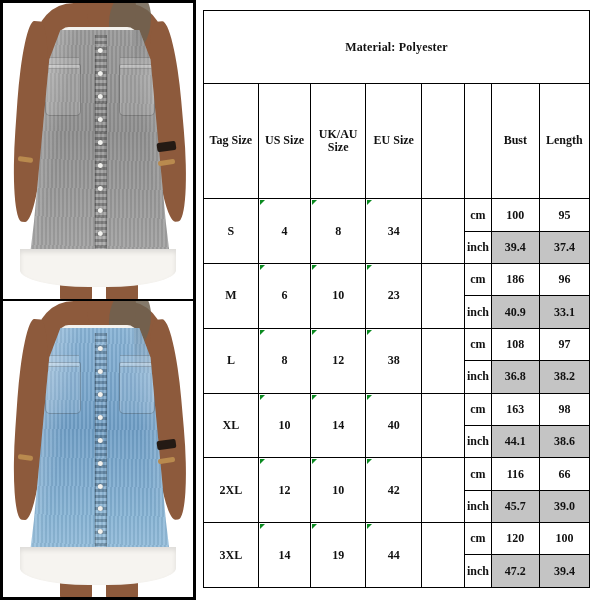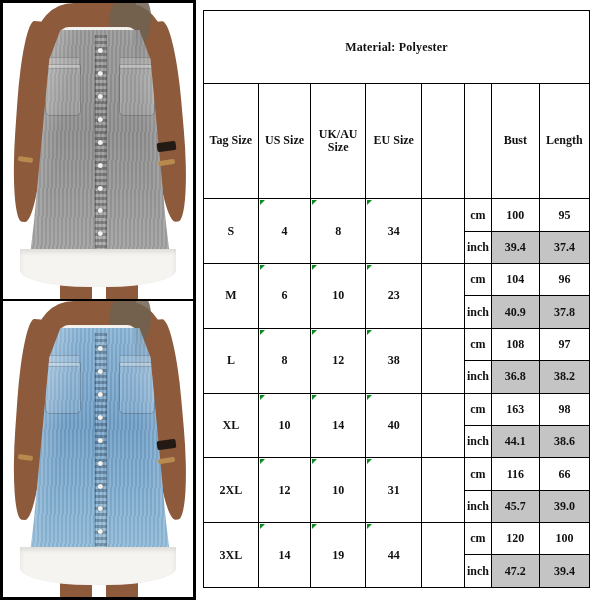--- a/index.html
+++ b/index.html
@@ -428,27 +428,27 @@
           <td class="shaded">37.4</td>
         </tr>
 
         <tr>
           <td class="sizelabel" rowspan="2">M</td>
           <td rowspan="2"><i class="flag"></i><span>6</span></td>
           <td rowspan="2"><i class="flag"></i><span>10</span></td>
           <td rowspan="2"><i class="flag"></i><span>23</span></td>
           <td rowspan="2"></td>
           <td class="unit">cm</td>
-          <td>104</td>
+          <td>186</td>
           <td>96</td>
         </tr>
         <tr>
           <td class="unit">inch</td>
           <td class="shaded">40.9</td>
-          <td class="shaded">37.8</td>
+          <td class="shaded">33.1</td>
         </tr>
 
         <tr>
           <td class="sizelabel" rowspan="2">L</td>
           <td rowspan="2"><i class="flag"></i><span>8</span></td>
           <td rowspan="2"><i class="flag"></i><span>12</span></td>
           <td rowspan="2"><i class="flag"></i><span>38</span></td>
           <td rowspan="2"></td>
           <td class="unit">cm</td>
           <td>108</td>
@@ -473,21 +473,21 @@
         <tr>
           <td class="unit">inch</td>
           <td class="shaded">44.1</td>
           <td class="shaded">38.6</td>
         </tr>
 
         <tr>
           <td class="sizelabel" rowspan="2">2XL</td>
           <td rowspan="2"><i class="flag"></i><span>12</span></td>
           <td rowspan="2"><i class="flag"></i><span>10</span></td>
-          <td rowspan="2"><i class="flag"></i><span>31</span></td>
+          <td rowspan="2"><i class="flag"></i><span>42</span></td>
           <td rowspan="2"></td>
           <td class="unit">cm</td>
           <td>116</td>
           <td>66</td>
         </tr>
         <tr>
           <td class="unit">inch</td>
           <td class="shaded">45.7</td>
           <td class="shaded">39.0</td>
         </tr>

